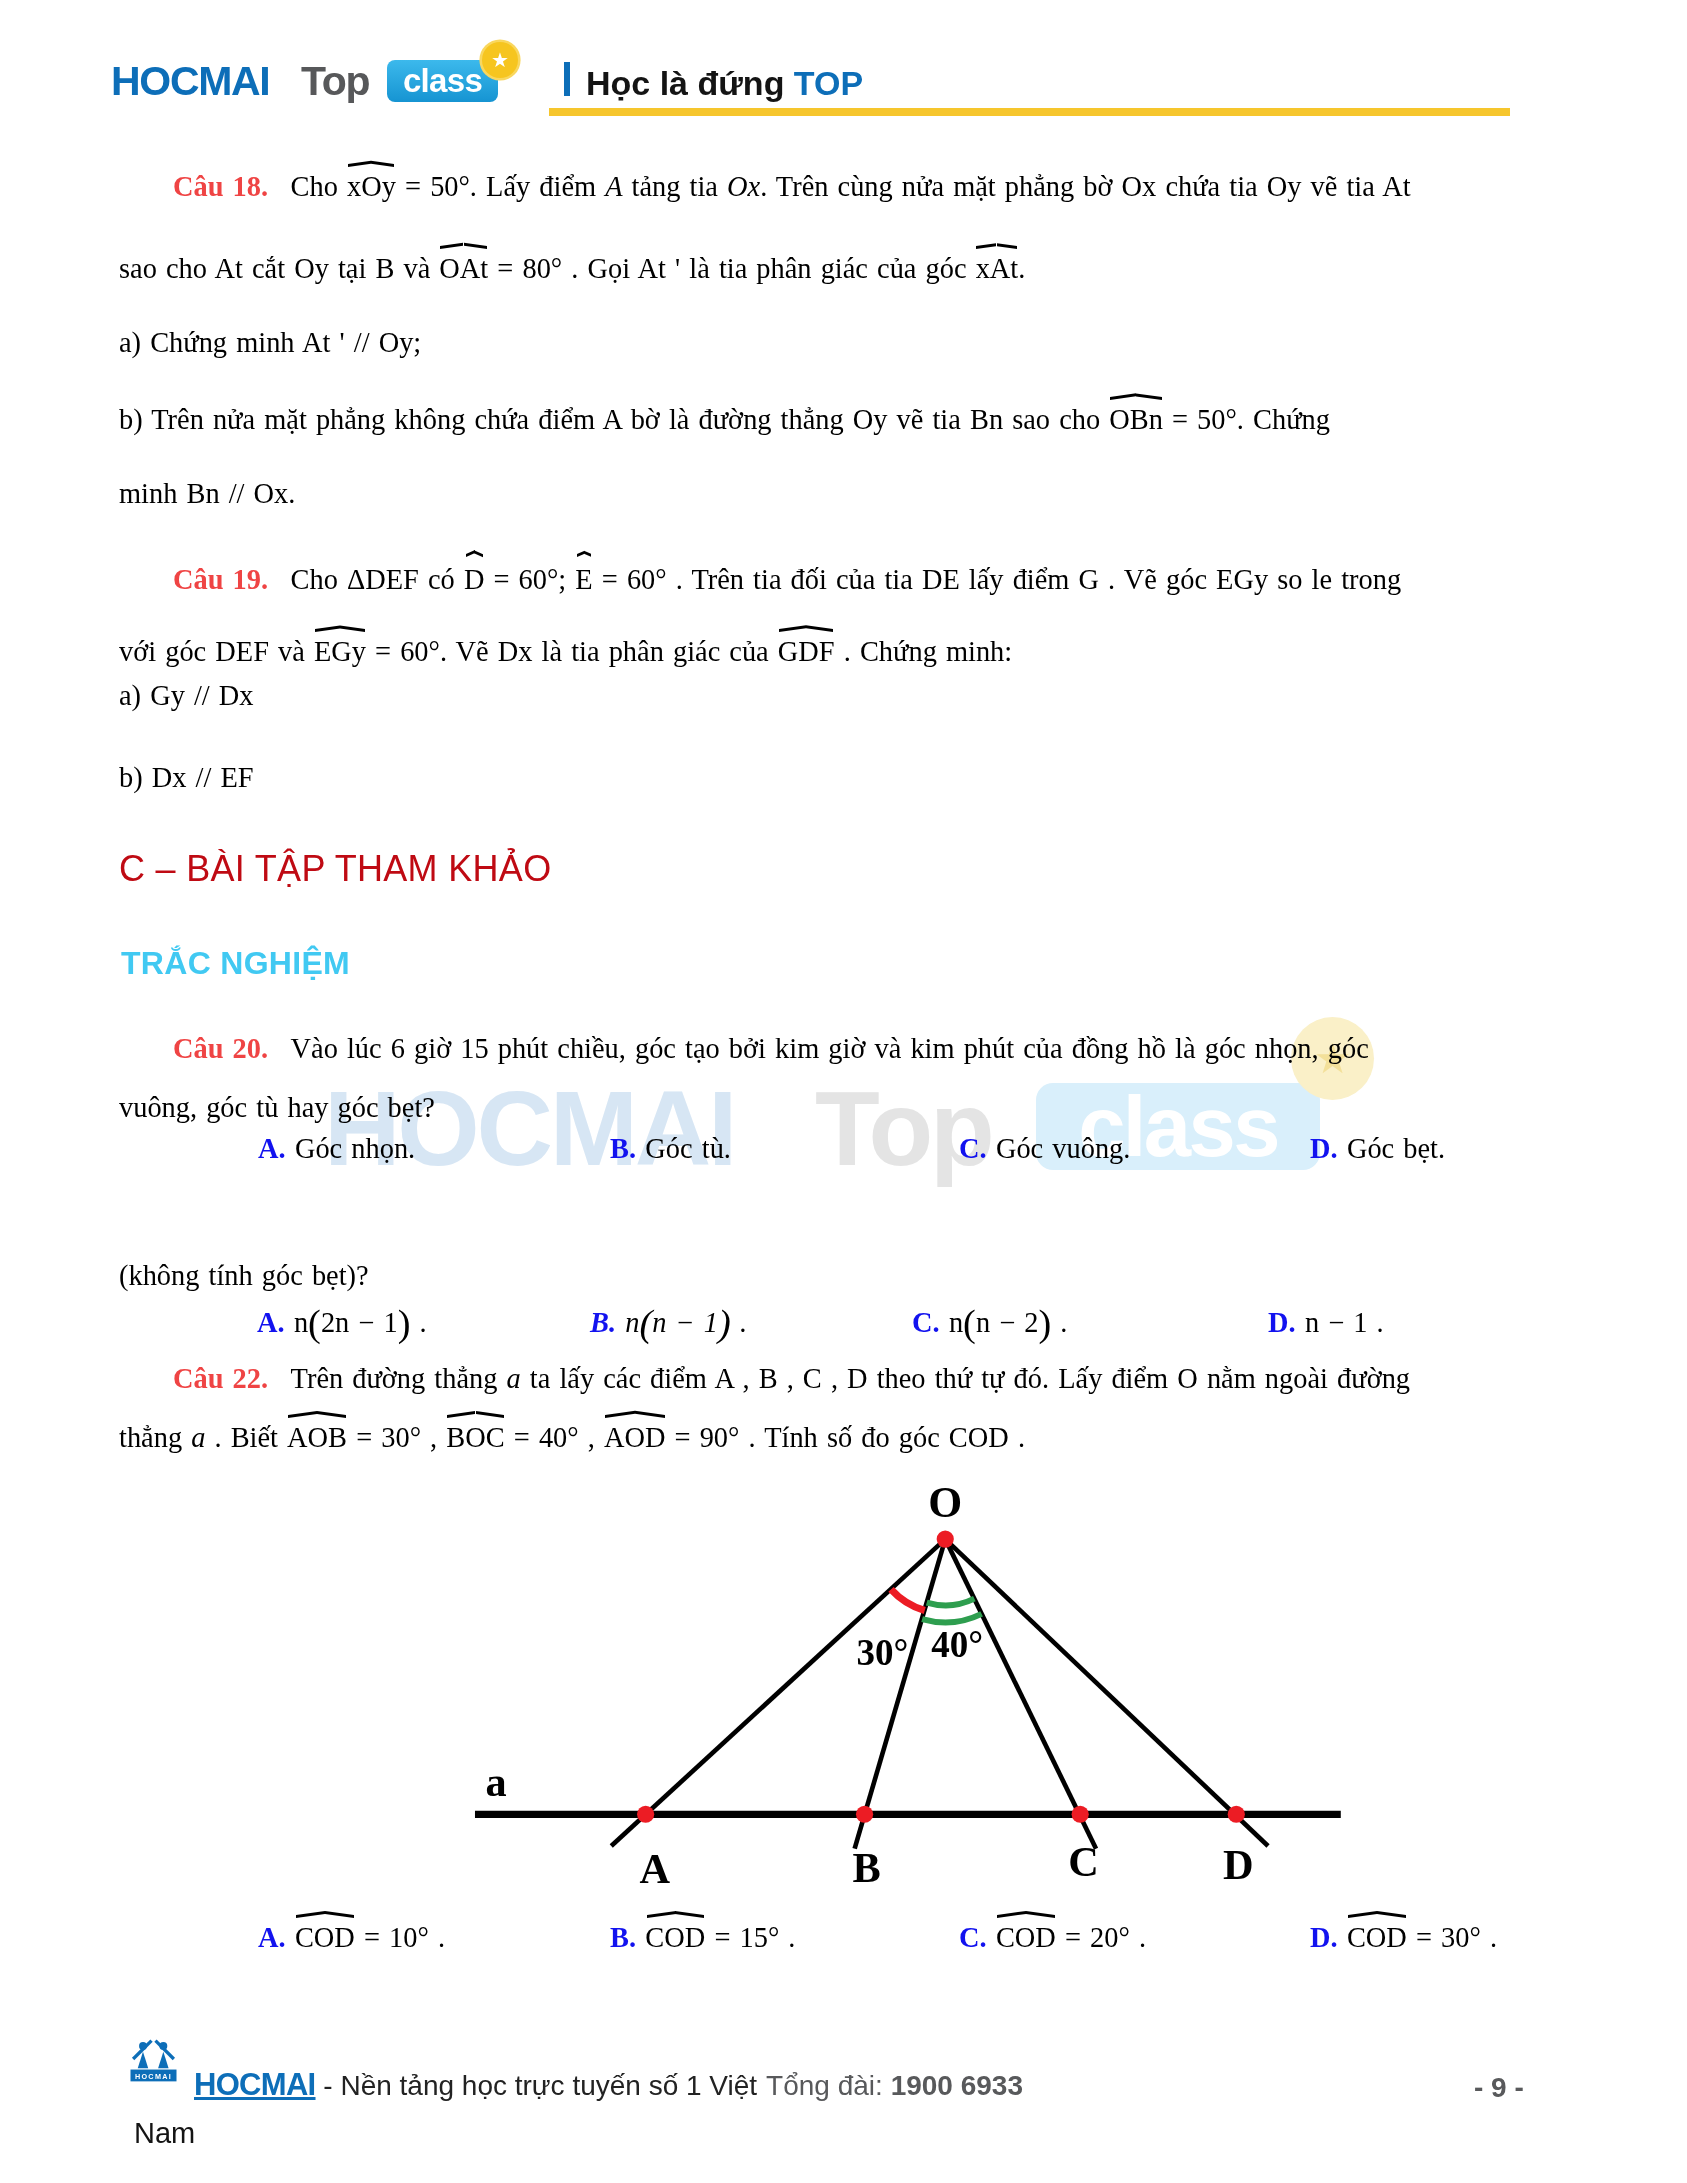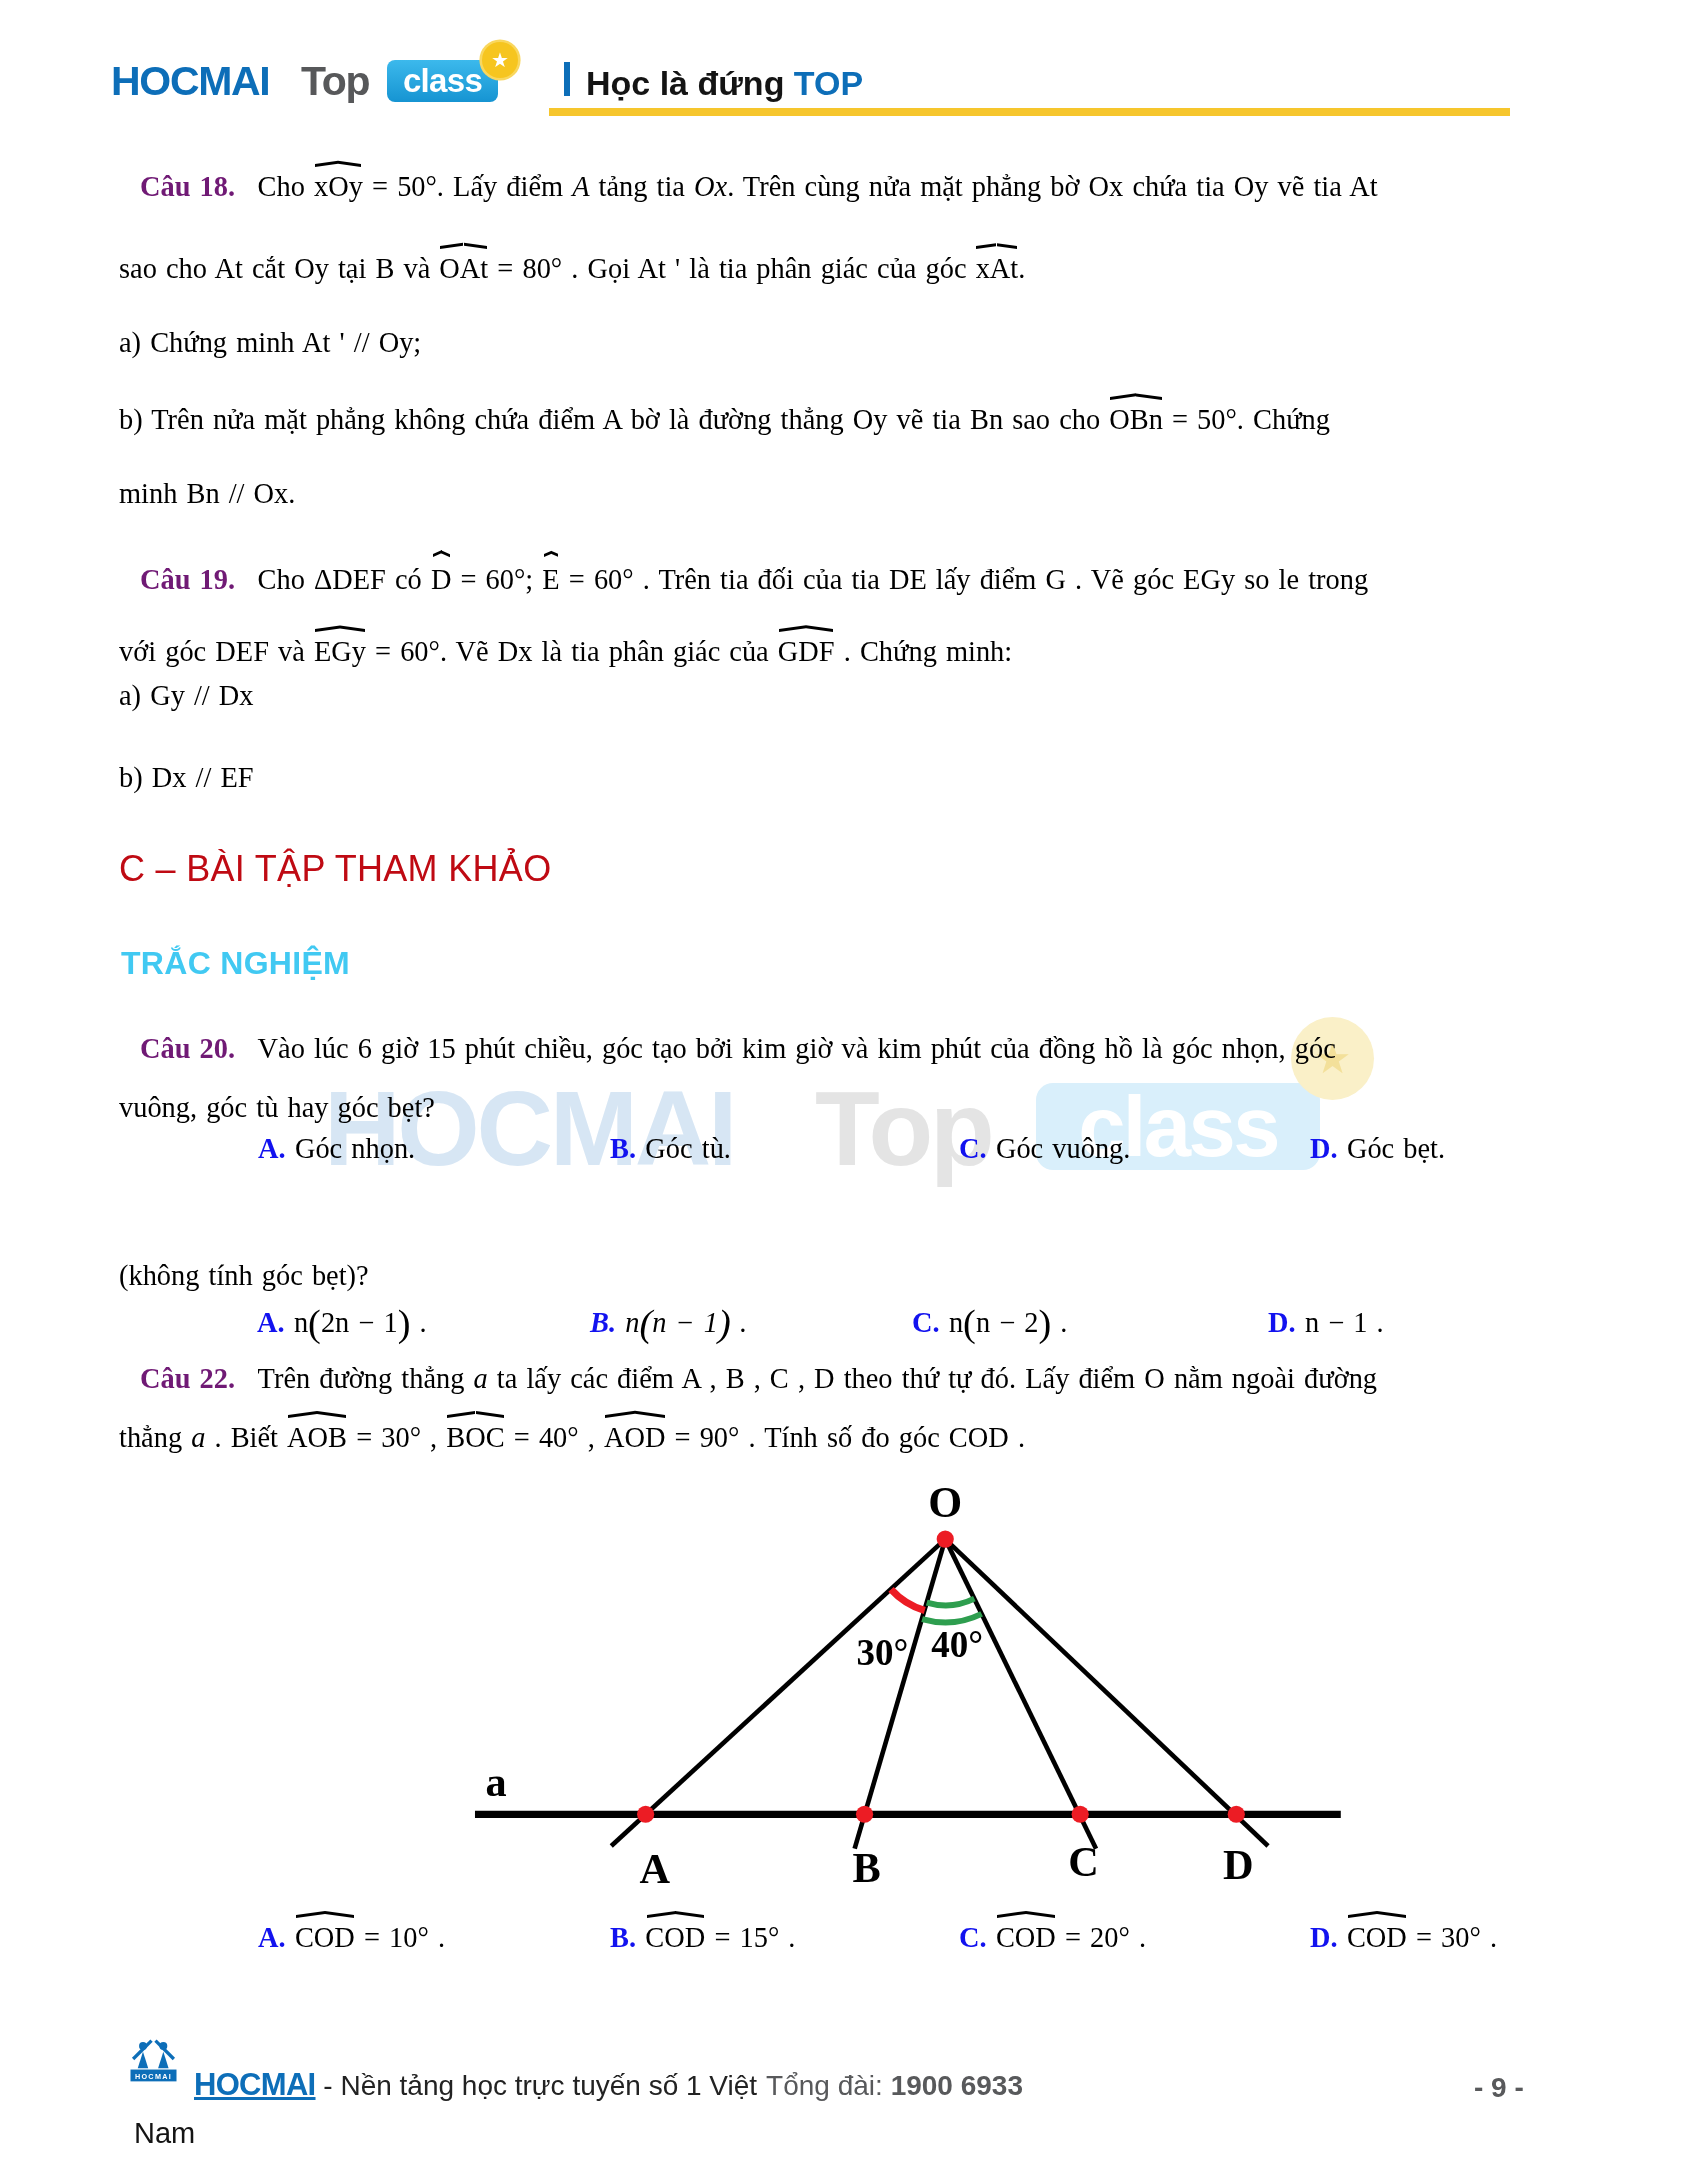--- a/index.html
+++ b/index.html
@@ -29,21 +29,21 @@
         font-weight:800;font-size:106px;color:#e4e4e4;letter-spacing:-3.3px;}
   .wm-class-box{position:absolute;left:712px;top:34px;width:284px;height:87px;border-radius:17px;
         background:#d9effb;display:flex;align-items:center;justify-content:center;
         font-family:"Liberation Sans",sans-serif;font-weight:800;font-size:85px;color:#ffffff;letter-spacing:-2.6px;}
   .wm-badge{position:absolute;left:967px;top:-32px;width:83px;height:83px;border-radius:50%;
         background:#faf0c8;display:flex;align-items:center;justify-content:center;font-size:42px;color:#f3e09a;}
   
   .content{position:absolute;left:0;top:0;width:100%;height:100%;z-index:1;}
   .line{position:absolute;left:119px;white-space:nowrap;word-spacing:2px;}
   .indent{padding-left:21px;}
-  .qlabel{color:#701a75;font-weight:bold;margin-right:22.5px;}
+  .qlabel{color:#ef4444;font-weight:bold;margin-right:22.5px;margin-left:33px;}
   .it{font-style:italic;}
   .hat{position:relative;display:inline-block;}
   .hat::before,.hat::after{content:"";position:absolute;top:-0.26em;height:2.6px;background:#000;width:48%;}
   .hat::before{left:2%;transform-origin:left;transform:skewY(-8deg);}
   .hat::after{right:2%;transform-origin:right;transform:skewY(8deg);}
   .hat1::before,.hat1::after{width:42%;top:-0.34em;}
   .hat1::before{left:8%;transform:skewY(-24deg);}
   .hat1::after{right:8%;transform:skewY(24deg);}
   .heading-c{position:absolute;left:119px;top:848px;font-family:"Liberation Sans",sans-serif;
         font-weight:400;font-size:36px;color:#bf0a13;letter-spacing:0.3px;}

